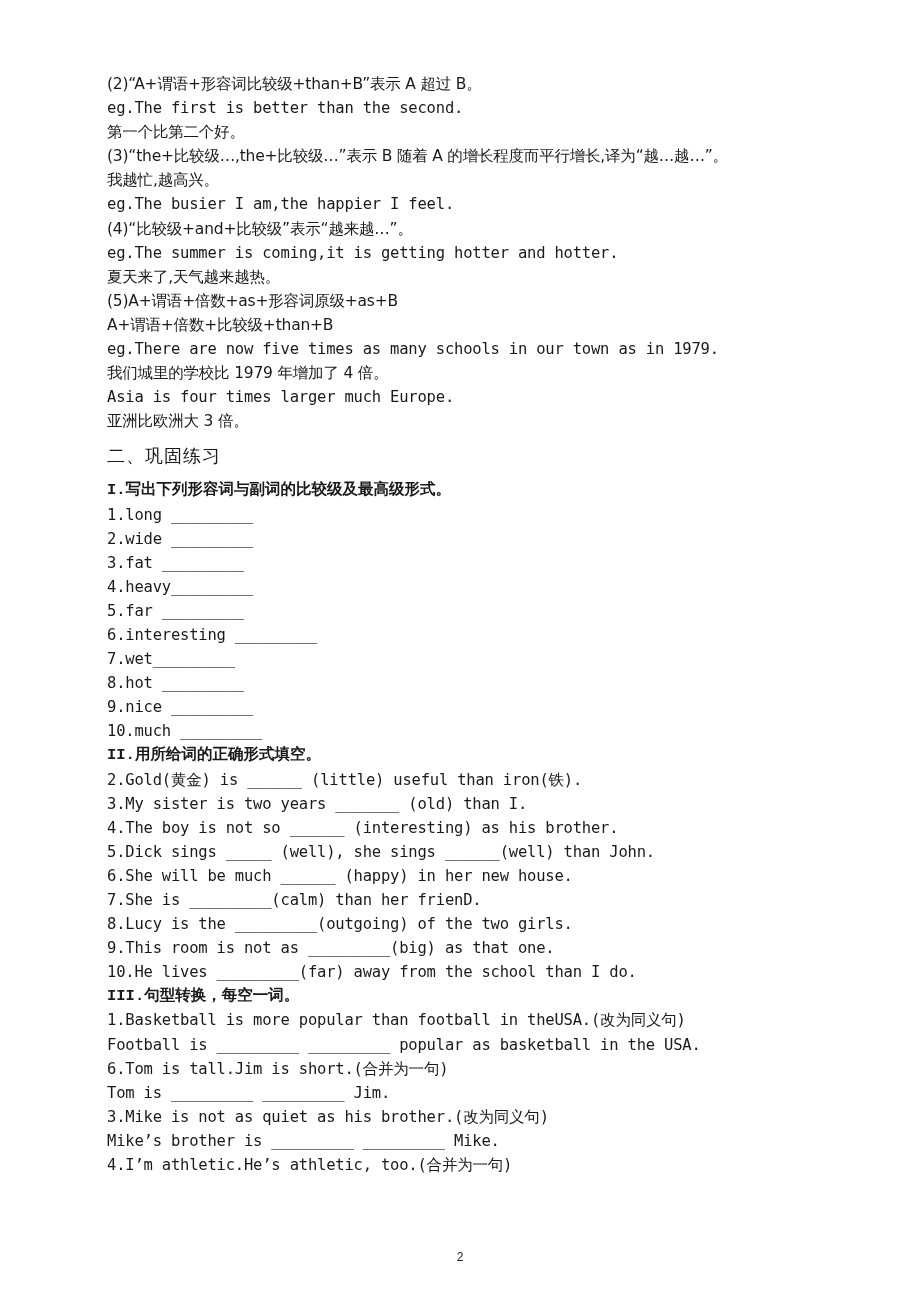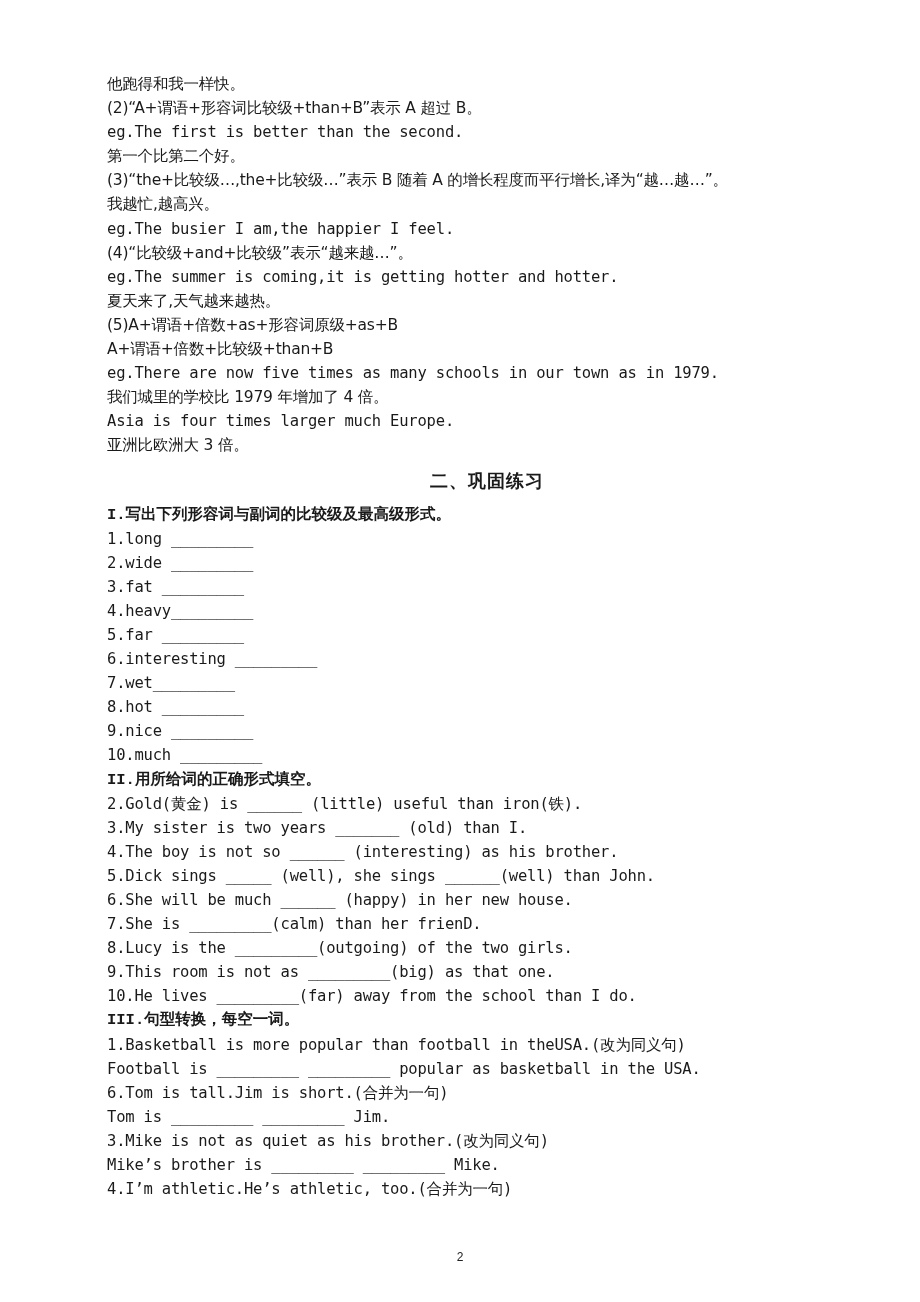--- a/index.html
+++ b/index.html
@@ -5,39 +5,38 @@
   html, body { margin: 0; padding: 0; background: #ffffff; }
   body { width: 920px; height: 1302px; position: relative; overflow: hidden; }
   .page {
     position: absolute; left: 107px; top: 72px; width: 760px;
     font-family: "DejaVu Sans Mono", "Liberation Mono", monospace;
     font-size: 15.5px; color: #1a1a1a;
   }
   .line { height: 24.1px; line-height: 24.1px; white-space: pre; letter-spacing: -0.2px; }
   .line.zh { font-family: "DejaVu Sans", "Liberation Sans", sans-serif; font-size: 15.5px; }
   .heading {
-    height: 38px; line-height: 40px; text-align: center; font-weight: bold;
+    height: 38px; line-height: 40px; font-weight: normal;
     font-family: "DejaVu Sans", "Liberation Sans", sans-serif; font-size: 18px;
     margin: 3px 0 4px 0; letter-spacing: 1px;
   }
   .section-title {
     height: 24.1px; line-height: 24.1px; font-weight: bold;
     font-family: Liberation Mono, monospace; font-size: 15.5px;
   }
   .page-number {
     position: absolute; left: 0; width: 920px; top: 1250px; text-align: center;
     font-family: "Liberation Sans", sans-serif; font-size: 12px; color: #222;
   }
 </style>
 </head>
 <body>
 
 <div class="page">
   <div>
-    <div class="line zh">他跑得和我一样快。</div>
     <div class="line zh">(2)“A+谓语+形容词比较级+than+B”表示 A 超过 B。</div>
     <div class="line">eg.The first is better than the second.</div>
     <div class="line zh">第一个比第二个好。</div>
     <div class="line zh">(3)“the+比较级…,the+比较级…”表示 B 随着 A 的增长程度而平行增长,译为“越…越…”。</div>
     <div class="line zh">我越忙,越高兴。</div>
     <div class="line">eg.The busier I am,the happier I feel.</div>
     <div class="line zh">(4)“比较级+and+比较级”表示“越来越…”。</div>
     <div class="line">eg.The summer is coming,it is getting hotter and hotter.</div>
     <div class="line zh">夏天来了,天气越来越热。</div>
     <div class="line zh">(5)A+谓语+倍数+as+形容词原级+as+B</div>

